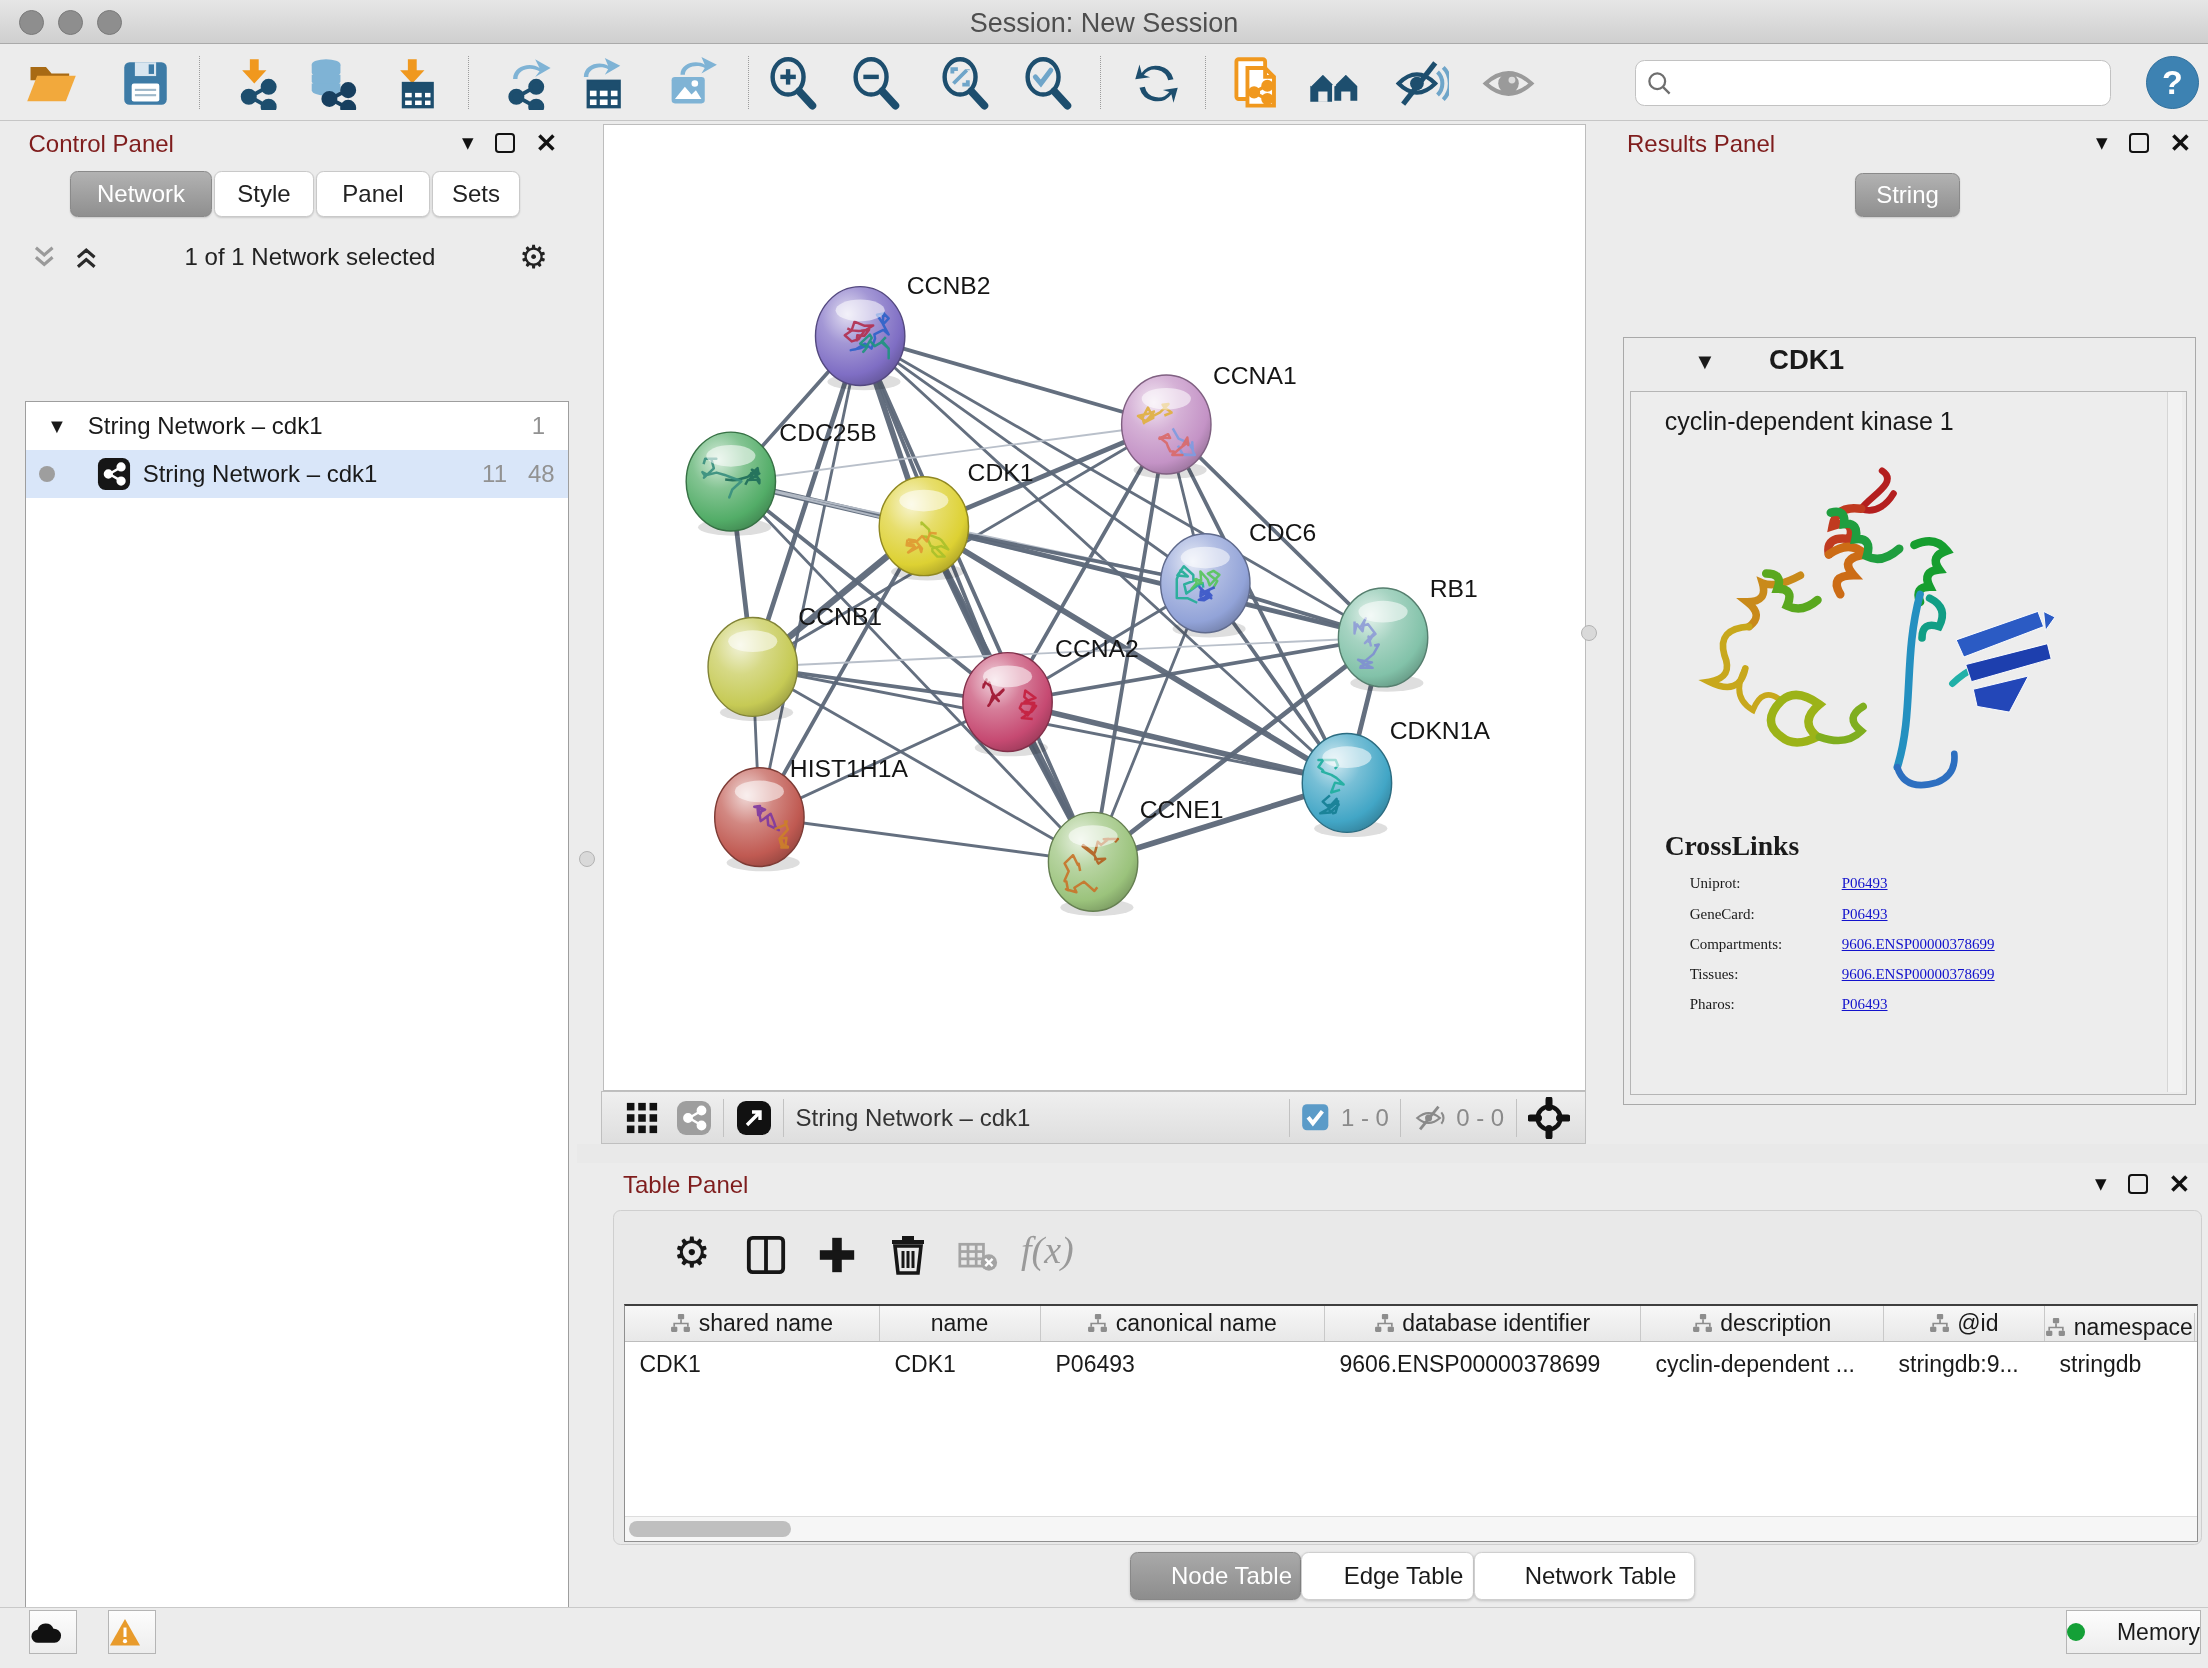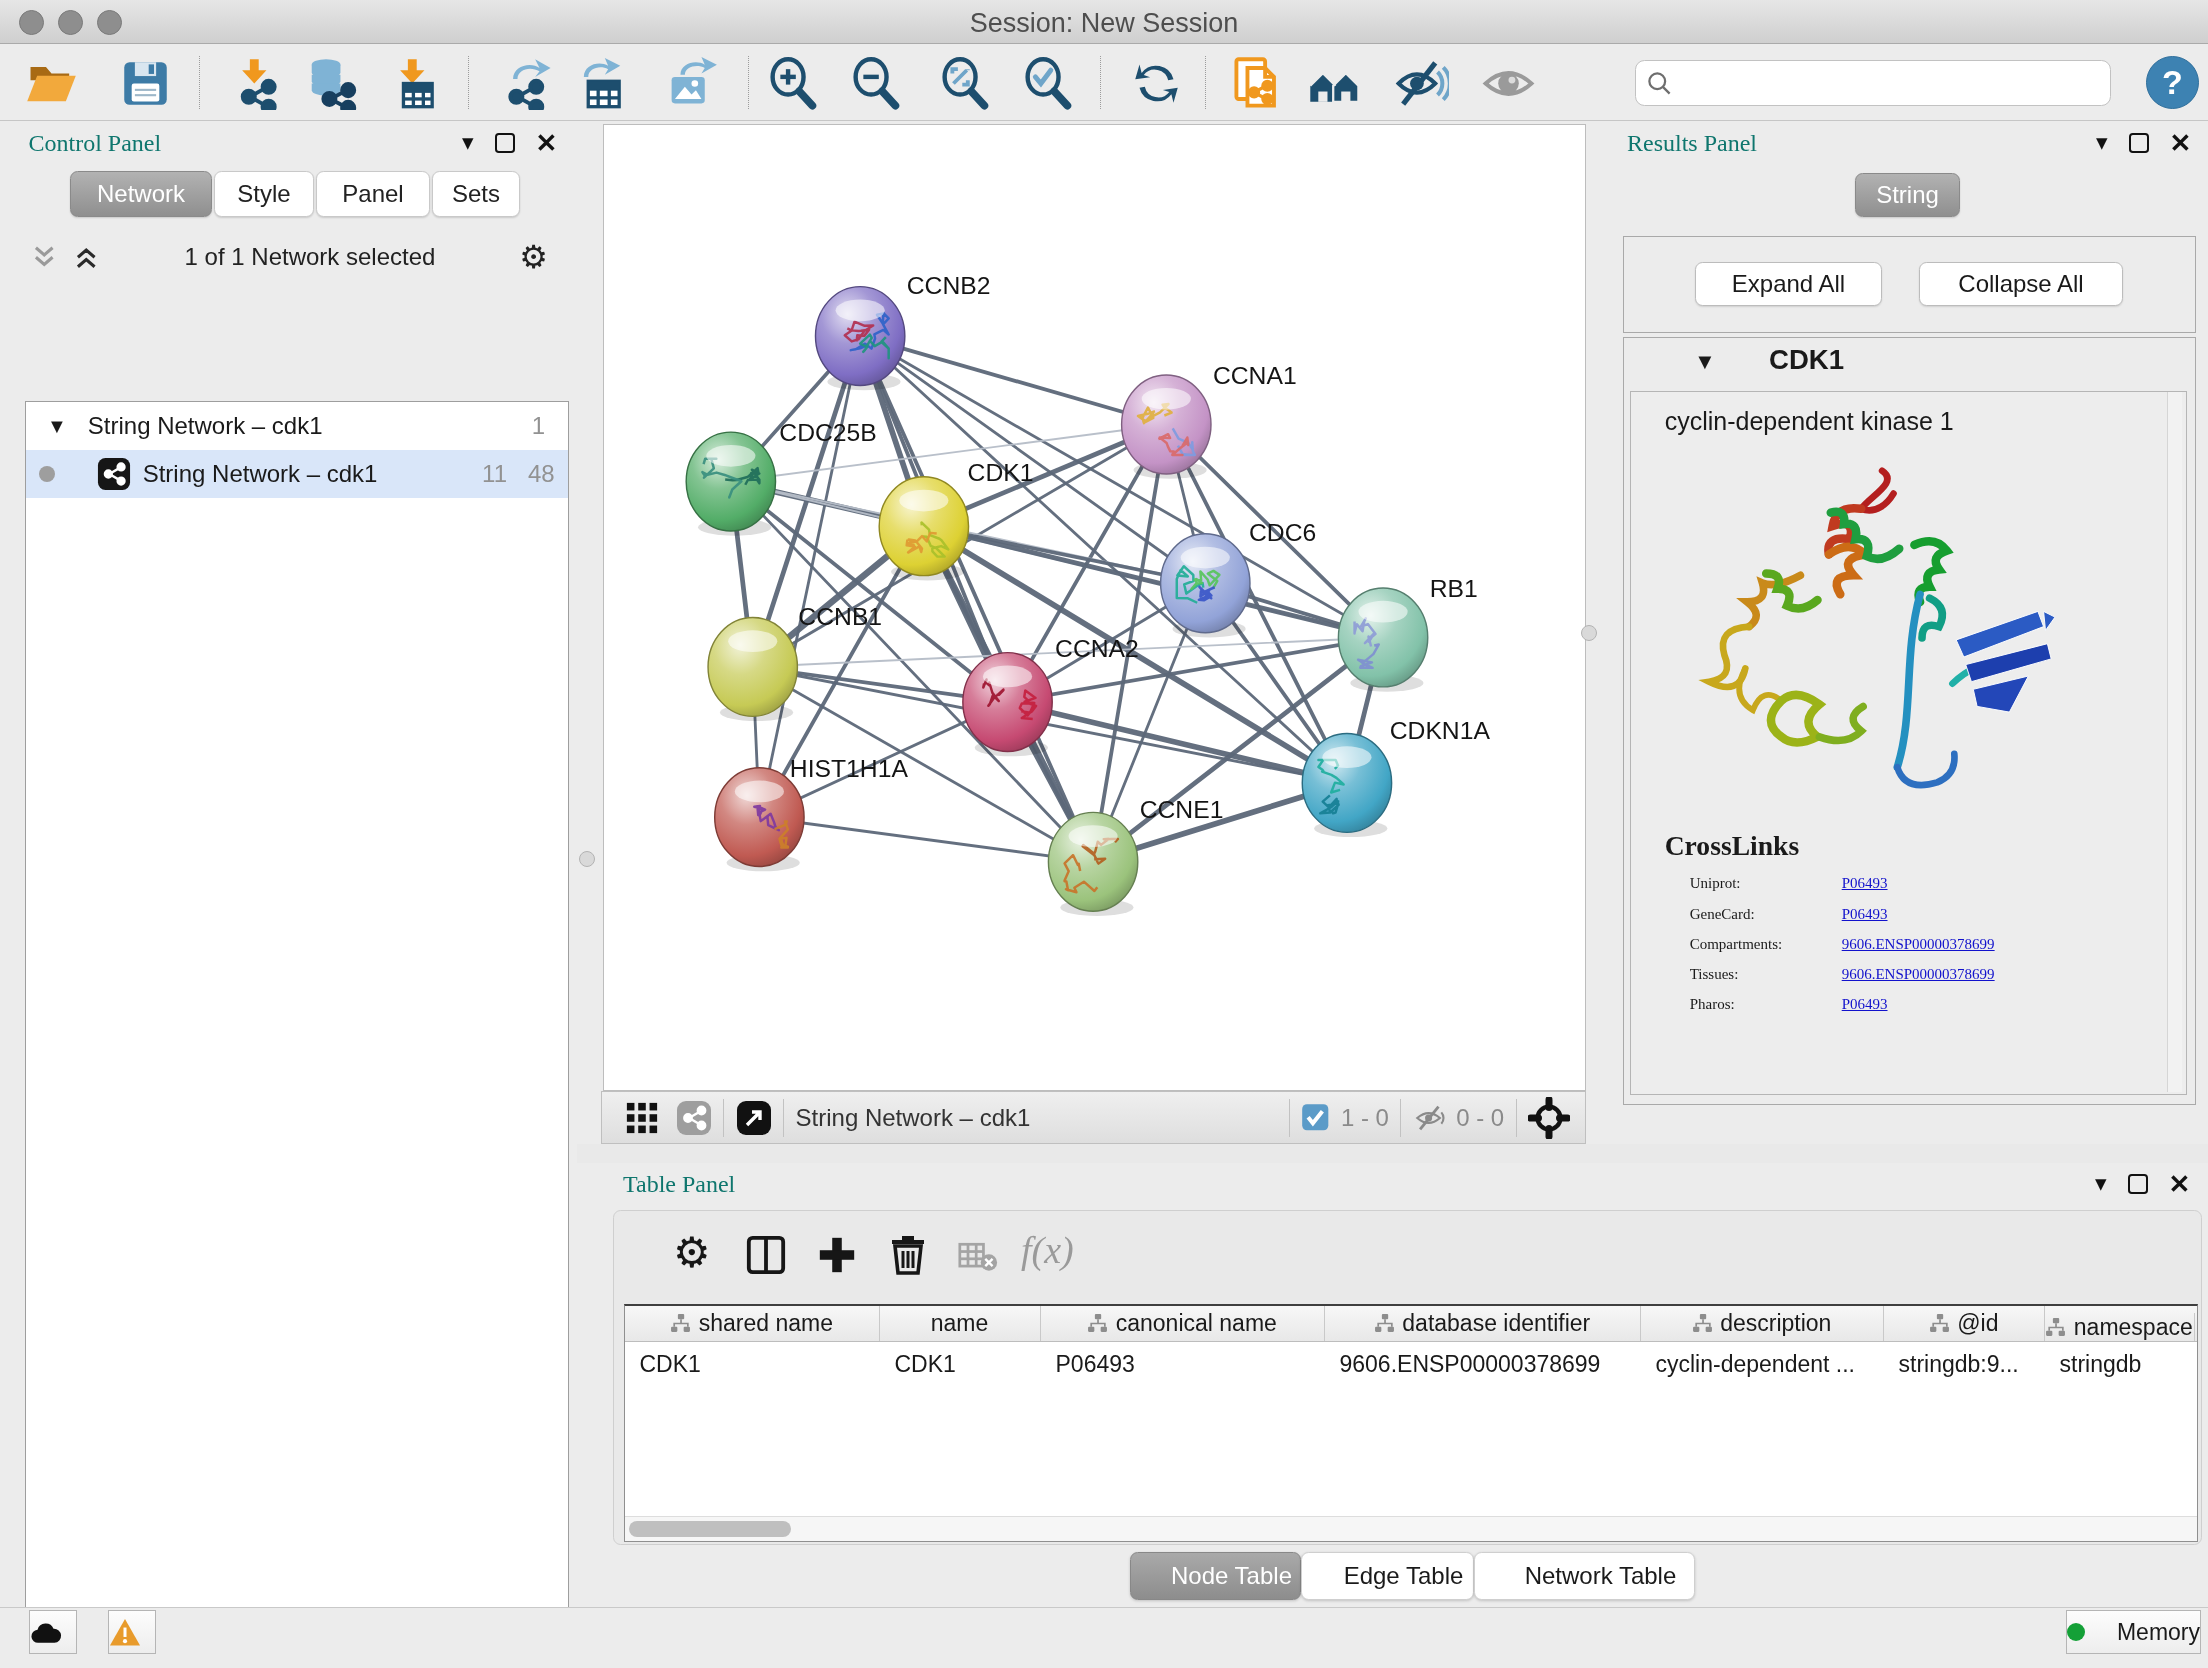--- a/index.html
+++ b/index.html
@@ -22,21 +22,21 @@
     align-items:center; justify-content:center; border-radius:5.7px; }
   .tsep { position:absolute; top:11.4px; width:0; height:53px; border-left:1.9px dotted #9c9c9c; }
   #search-box { position:absolute; left:1635px; top:15px; width:476px; height:46px;
     background:#fff; border:1.9px solid #c2c2c2; border-radius:9.5px; display:flex; align-items:center; padding:0 9.5px; }
   #search-box input { border:none; outline:none; flex:1; font-size:23px; font-family:"Liberation Sans",sans-serif; background:transparent; }
   #help-btn { position:absolute; left:2146px; top:11.4px; width:53px; height:53px; border-radius:50%;
     background:#3d82b2; border:1.9px solid #2f6f9c; color:#fff; font-size:34px; font-weight:bold;
     display:flex; align-items:center; justify-content:center; }
 
   
-  .panel-title { font-size:24px; color:#0f766e;font-family:Liberation Serif, serif; }
+  .panel-title { font-size:24px; color:#7f1d1d; }
   .winbtns { position:absolute; display:flex; align-items:center; gap:21px; }
   .wb-caret { font-size:23px; color:#111; line-height:1; }
   .wb-box { width:20px; height:20px; border:2.9px solid #111; border-radius:3.8px; display:inline-block; }
   .wb-x { font-size:26px; font-weight:bold; color:#111; line-height:1; }
 
   .tab { position:absolute; height:46px; background:#fff; border:1px solid #c9c9c9;
     border-radius:7.6px; display:flex; align-items:center; justify-content:center;
     font-size:24px; color:#222; box-shadow:0 1px 1.9px rgba(0,0,0,.15); }
   .tab.sel { background:linear-gradient(#b2b2b2,#8f8f8f); color:#fff; border-color:#8a8a8a; }
 
@@ -607,24 +607,20 @@
 
 <div id="results-panel">
   <div class="panel-title abs" style="left:26px; top:7.6px">Results Panel</div>
   <div class="winbtns" style="left:495px; top:7.6px">
     <span class="wb-caret">▾</span>
     <span class="wb-box"></span>
     <span class="wb-x">✕</span>
   </div>
   <div class="tab sel" style="left:254px; top:51px; width:105px; height:44px">String</div>
 
-  <div class="rbox" style="left:22px; top:114px; width:573px; height:97px;">
-    <div class="btn abs" style="left:71px; top:25px; width:187px; height:44px;">Expand All</div>
-    <div class="btn abs" style="left:295px; top:25px; width:204px; height:44px;">Collapse All</div>
-  </div>
 
   <div class="rbox" style="left:22px; top:215px; width:573px; height:768px;">
     <span class="abs" style="left:70px; top:11.4px; font-size:22px;">▼</span>
     <span class="abs" style="left:145px; top:5.7px; font-size:27.6px; font-weight:bold;">CDK1</span>
     <div class="abs" style="left:5.7px; top:53px; width:557px; height:704px; background:#ededed; border:1.9px solid #b5b5b5;">
       <div class="abs" style="left:34px; top:15px; font-size:25px;">cyclin-dependent kinase 1</div>
 
       <svg class="abs" style="left:44px; top:51px;" width="380" height="371" viewBox="0 0 400 360">
         <g fill="none" stroke-linecap="round">
           <path d="M218 14 C236 26 206 40 196 54 C212 60 224 48 230 38" stroke="#b41f1f" stroke-width="7"></path>

